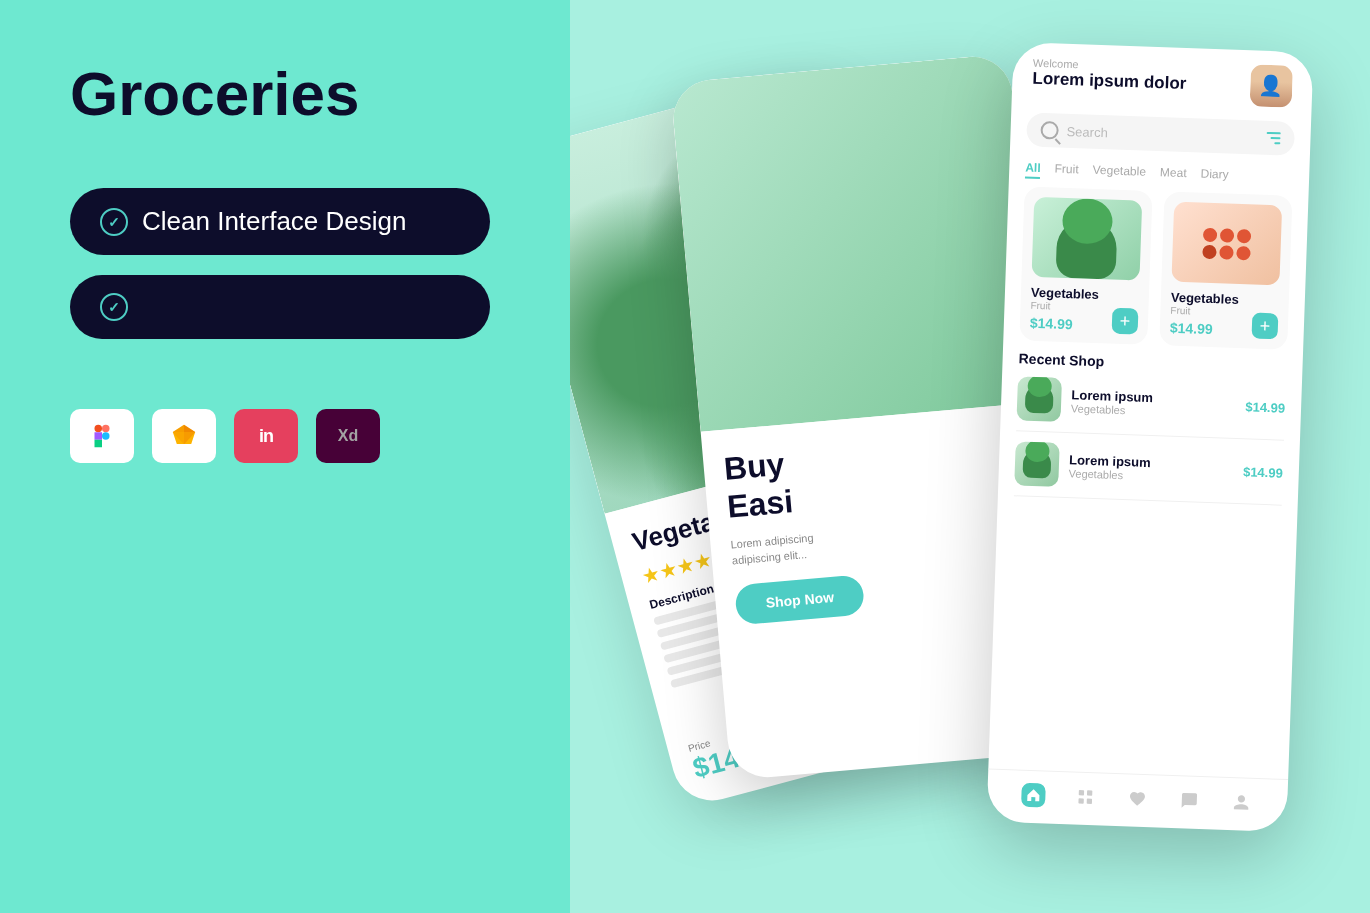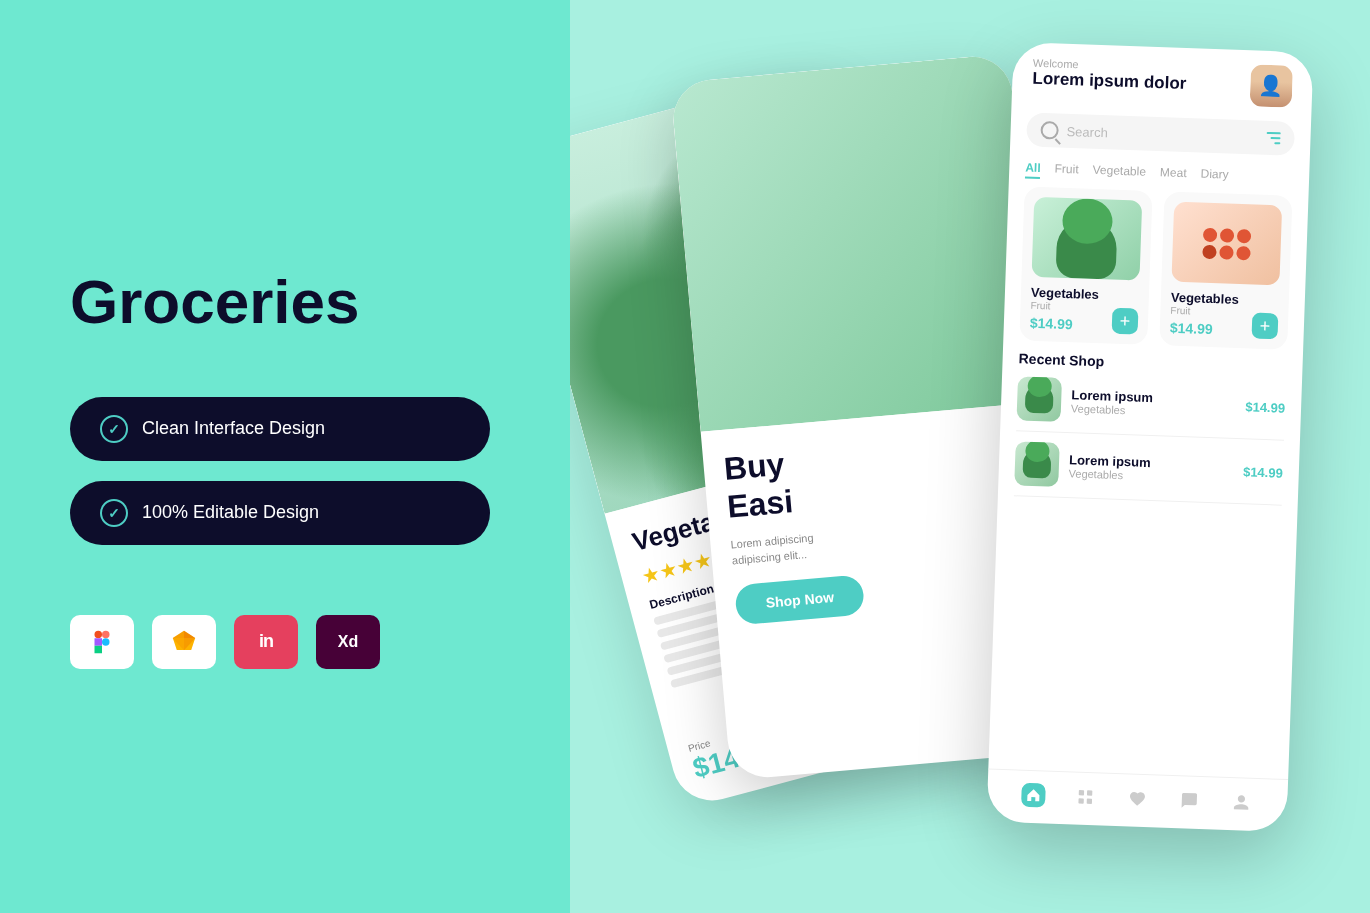--- a/index.html
+++ b/index.html
@@ -13,21 +13,21 @@
     }
 
     
     .left-panel {
       width: 570px;
       min-width: 570px;
       height: 913px;
       background: #6ee8d0;
       display: flex;
       flex-direction: column;
-      justify-content: center;
+      justify-content: flex-start;
       padding: 60px 60px 36px 70px;
       position: relative;
     }
 
     .app-title {
       font-size: 62px;
       font-weight: 900;
       color: #0d0d2b;
       line-height: 1.1;
       margin-bottom: 60px;
@@ -57,21 +57,21 @@
 
     .check-circle::after {
       content: '✓';
       color: #4ecdc4;
       font-size: 14px;
       font-weight: bold;
     }
 
     .feature-text {
       color: #ffffff;
-      font-size: 18px;
+      font-size: 26px;
       font-weight: 500;
     }
 
     .tool-icons {
       display: flex;
       gap: 18px;
       margin-top: 50px;
       align-items: center;
     }
 
@@ -99,21 +99,21 @@
     .invision-icon {
       background: #e5405e;
       color: white;
       font-size: 18px;
       font-weight: 800;
       letter-spacing: -1px;
     }
 
     .xd-icon {
       background: #470137;
-      color: #ffffff;
+      color: #a3a3a3;
       font-size: 16px;
       font-weight: 800;
     }
 
     
     .right-panel {
       flex: 1;
       height: 913px;
       background: #a8f0e0;
       display: flex;
@@ -613,21 +613,20 @@
     <span>Groceries</span><br>
   </h1>
 
   <div class="feature-badge">
     <div class="check-circle"></div>
     <span class="feature-text">Clean Interface Design</span>
   </div>
 
   <div class="feature-badge">
     <div class="check-circle"></div>
-    <span class="feature-text">100% Editable Design</span>
   </div>
 
   <div class="tool-icons">
 
     <div class="tool-icon figma-icon" style="background:white; border-radius:10px; overflow:hidden;">
       <svg class="figma-svg" viewBox="0 0 40 40" xmlns="http://www.w3.org/2000/svg">
         <rect width="40" height="40" fill="white" rx="8"></rect>
         <g transform="translate(10, 5)">
           <rect x="0" y="0" width="10" height="10" rx="5" fill="#F24E1E"></rect>
           <rect x="10" y="0" width="10" height="10" rx="5" fill="#FF7262"></rect>

